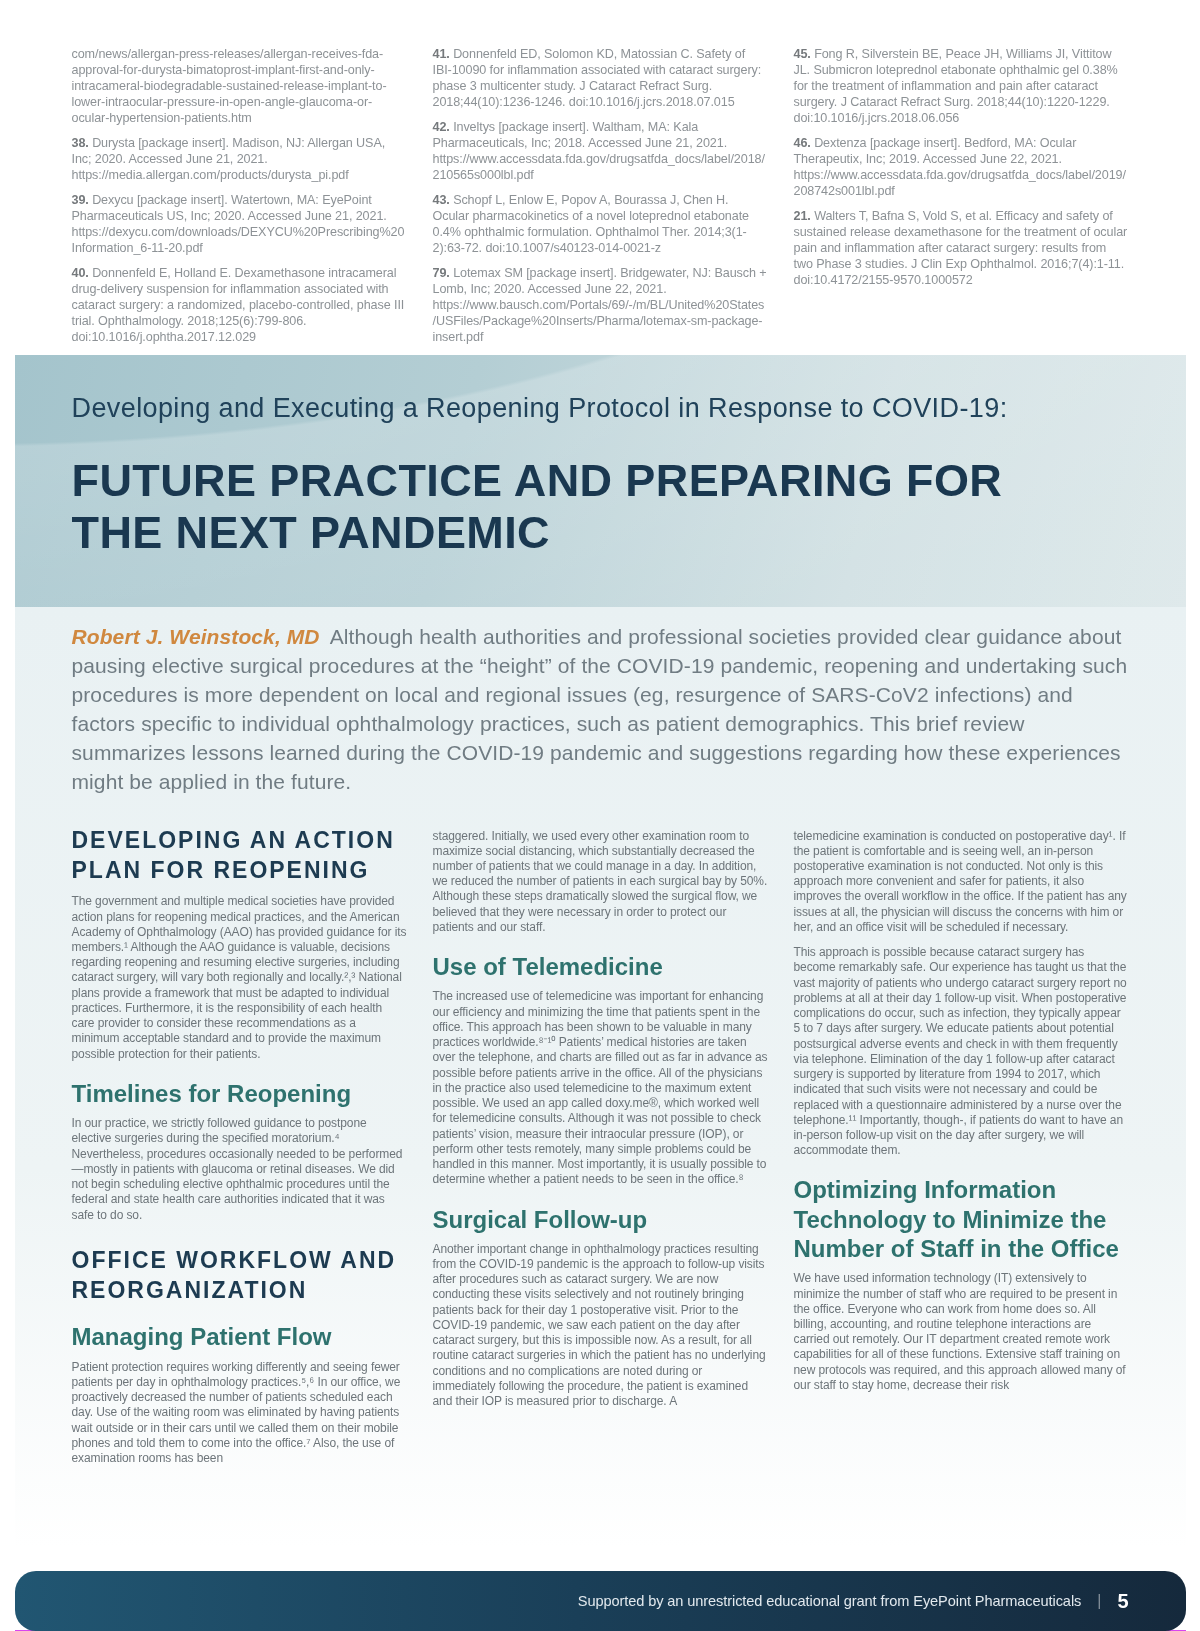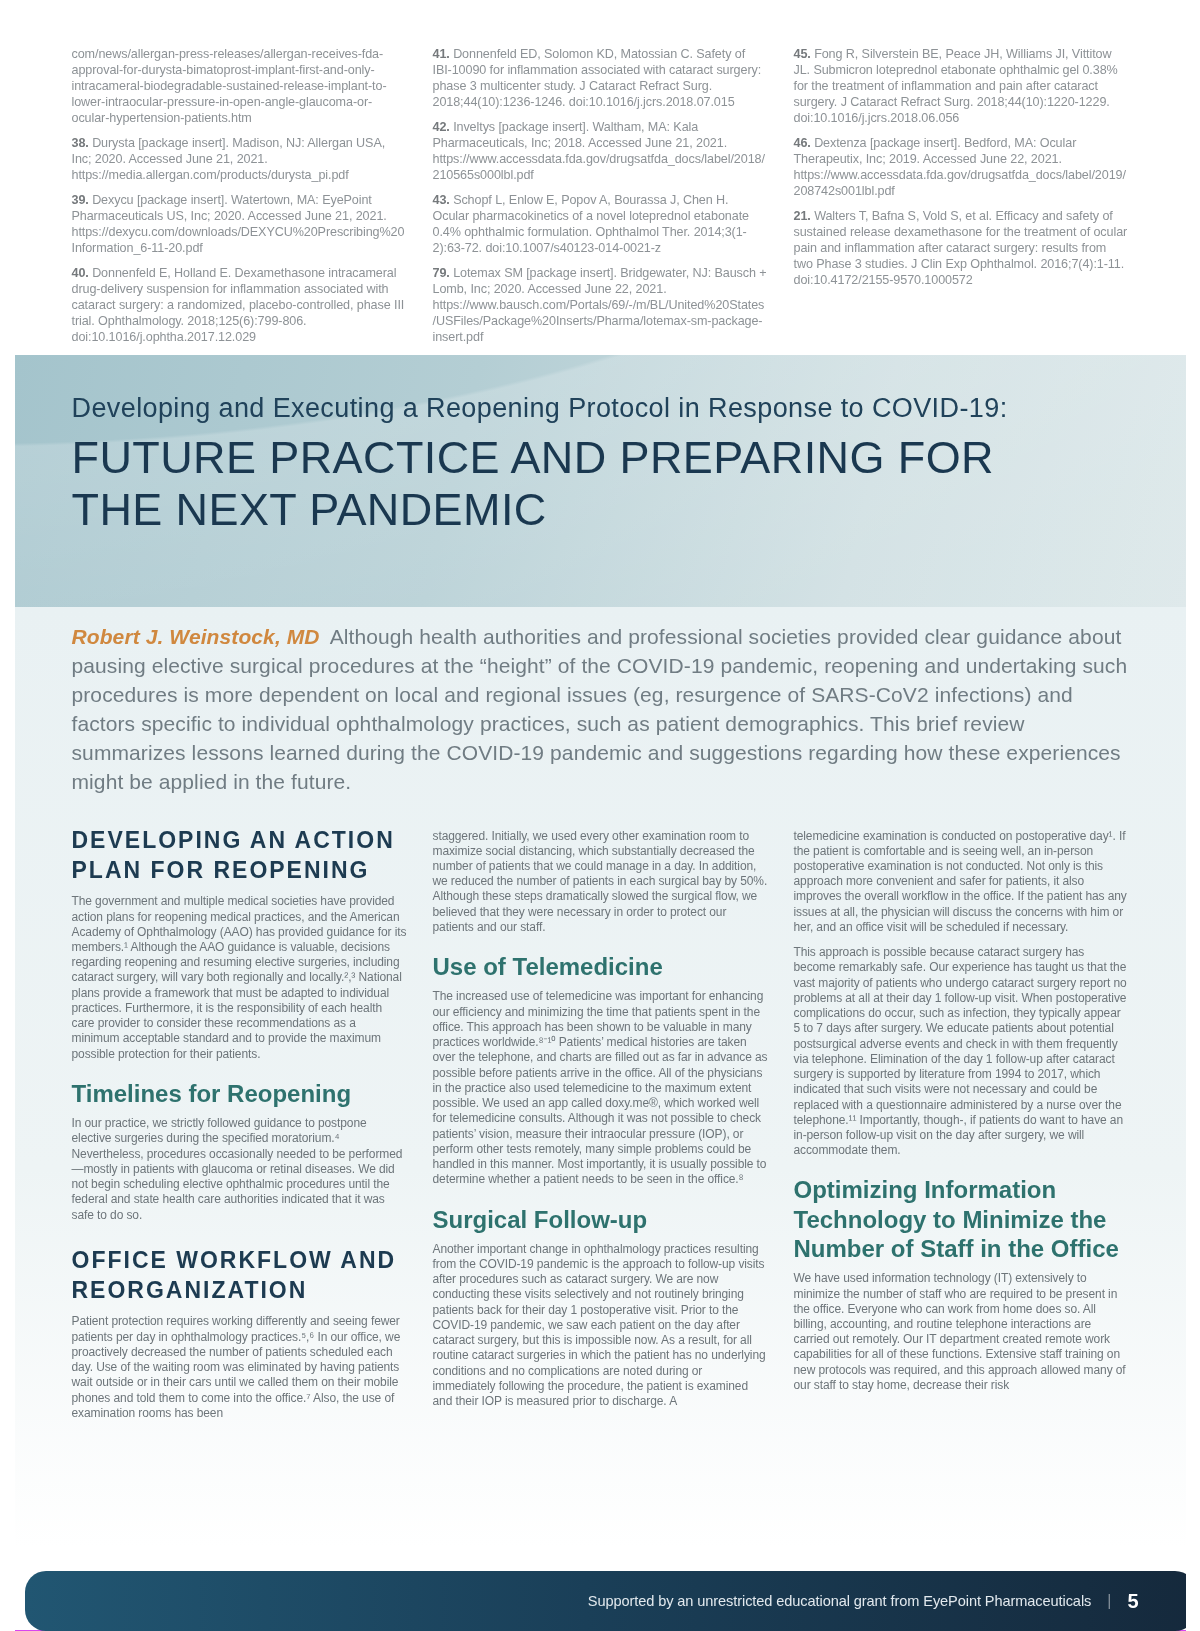--- a/index.html
+++ b/index.html
@@ -52,25 +52,25 @@
   }
   .banner-eyebrow {
     position: relative;
     font-size: 27px;
     color: #20425a;
     letter-spacing: 0.4px;
     z-index: 1;
   }
   .banner-title {
     position: relative;
-    margin-top: 8px;
+    margin-top: 31px;
     max-width: 1010px;
     font-size: 45px;
     line-height: 1.17;
-    font-weight: 400;
+    font-weight: 700;
     letter-spacing: 0.4px;
     color: #1a3850;
     z-index: 1;
   }
 
   
   .content {
     background: linear-gradient(180deg, #e9f1f3 0%, #eef4f5 55%, #ffffff 92%);
     padding: 16px 57px 0 57px;
     min-height: 1023px;
@@ -114,21 +114,21 @@
     line-height: 1.27;
     letter-spacing: -0.1px;
     color: #6d757a;
     margin: 0 0 10px 0;
   }
   .col > .body-p:first-child { margin-top: 10px; }
 
   
   .footer {
     position: absolute;
-    left: 10px; bottom: 0;
+    left: 0; bottom: 0;
     width: 100%;
     height: 60px;
     background: linear-gradient(90deg, #215672 0%, #1a3f58 48%, #15293c 100%);
     display: flex;
     align-items: center;
     justify-content: flex-end;
     padding-right: 57px;
     border-radius: 21px;
   }
   .footer-credit {
@@ -180,20 +180,21 @@
   <section class="content">
     <p class="intro"><span class="author">Robert J. Weinstock, MD</span><span>Although health authorities and professional societies provided clear guidance about pausing elective surgical procedures at the “height” of the COVID-19 pandemic, reopening and undertaking such procedures is more dependent on local and regional issues (eg, resurgence of SARS-CoV2 infections) and factors specific to individual ophthalmology practices, such as patient demographics. This brief review summarizes lessons learned during the COVID-19 pandemic and suggestions regarding how these experiences might be applied in the future.</span></p>
 
     <div class="cols">
       <div class="col">
         <h2>DEVELOPING AN ACTION PLAN FOR REOPENING</h2>
         <p class="body-p">The government and multiple medical societies have provided action plans for reopening medical practices, and the American Academy of Ophthalmology (AAO) has provided guidance for its members.¹ Although the AAO guidance is valuable, decisions regarding reopening and resuming elective surgeries, including cataract surgery, will vary both regionally and locally.²,³ National plans provide a framework that must be adapted to individual practices. Furthermore, it is the responsibility of each health care provider to consider these recommendations as a minimum acceptable standard and to provide the maximum possible protection for their patients.</p>
         <h3>Timelines for Reopening</h3>
         <p class="body-p">In our practice, we strictly followed guidance to postpone elective surgeries during the specified moratorium.⁴ Nevertheless, procedures occasionally needed to be performed—mostly in patients with glaucoma or retinal diseases. We did not begin scheduling elective ophthalmic procedures until the federal and state health care authorities indicated that it was safe to do so.</p>
         <h2>OFFICE WORKFLOW AND REORGANIZATION</h2>
+        <h3>Managing Patient Flow</h3>
         <p class="body-p">Patient protection requires working differently and seeing fewer patients per day in ophthalmology practices.⁵,⁶ In our office, we proactively decreased the number of patients scheduled each day. Use of the waiting room was eliminated by having patients wait outside or in their cars until we called them on their mobile phones and told them to come into the office.⁷ Also, the use of examination rooms has been</p>
       </div>
       <div class="col">
         <p class="body-p">staggered. Initially, we used every other examination room to maximize social distancing, which substantially decreased the number of patients that we could manage in a day. In addition, we reduced the number of patients in each surgical bay by 50%. Although these steps dramatically slowed the surgical flow, we believed that they were necessary in order to protect our patients and our staff.</p>
         <h3>Use of Telemedicine</h3>
         <p class="body-p">The increased use of telemedicine was important for enhancing our efficiency and minimizing the time that patients spent in the office. This approach has been shown to be valuable in many practices worldwide.⁸⁻¹⁰ Patients’ medical histories are taken over the telephone, and charts are filled out as far in advance as possible before patients arrive in the office. All of the physicians in the practice also used telemedicine to the maximum extent possible. We used an app called doxy.me®, which worked well for telemedicine consults. Although it was not possible to check patients’ vision, measure their intraocular pressure (IOP), or perform other tests remotely, many simple problems could be handled in this manner. Most importantly, it is usually possible to determine whether a patient needs to be seen in the office.⁸</p>
         <h3>Surgical Follow-up</h3>
         <p class="body-p">Another important change in ophthalmology practices resulting from the COVID-19 pandemic is the approach to follow-up visits after procedures such as cataract surgery. We are now conducting these visits selectively and not routinely bringing patients back for their day 1 postoperative visit. Prior to the COVID-19 pandemic, we saw each patient on the day after cataract surgery, but this is impossible now. As a result, for all routine cataract surgeries in which the patient has no underlying conditions and no complications are noted during or immediately following the procedure, the patient is examined and their IOP is measured prior to discharge. A</p>
       </div>
       <div class="col">

